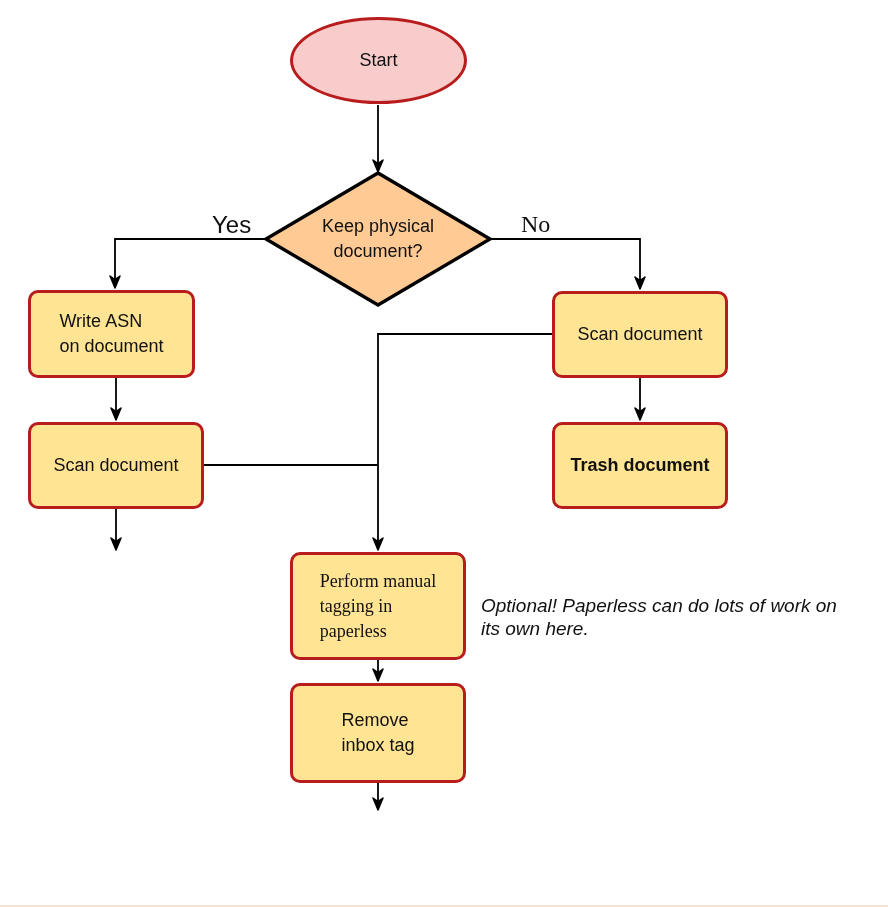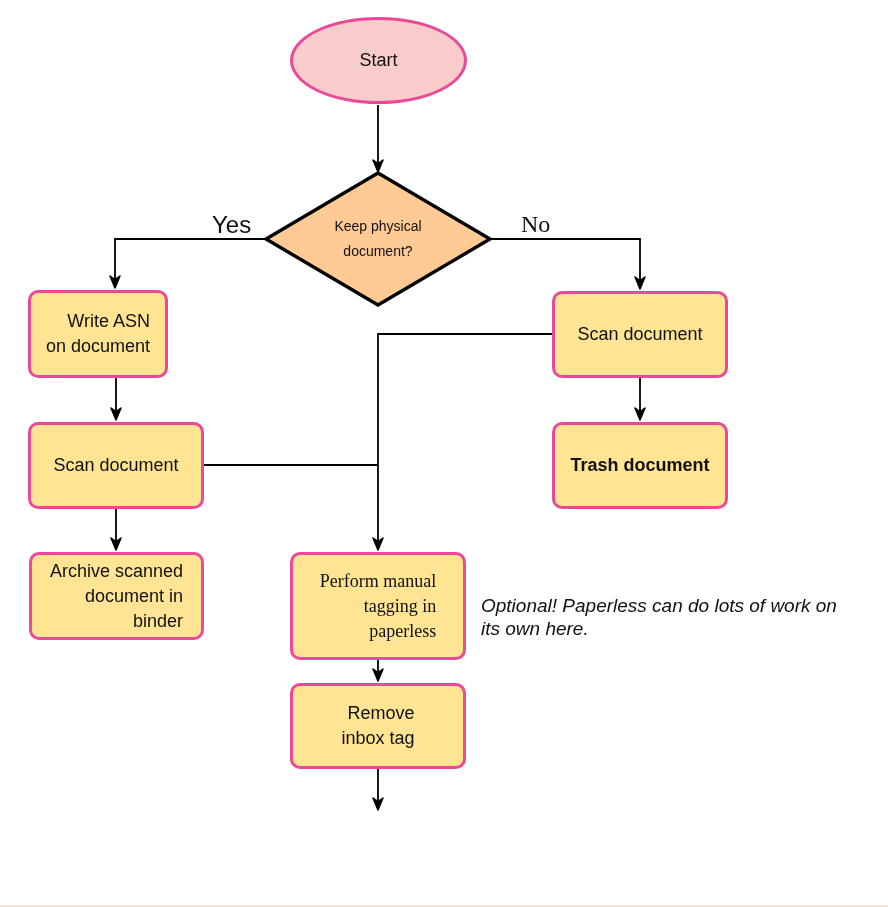--- a/index.html
+++ b/index.html
@@ -16,45 +16,45 @@
     overflow: hidden;
   }
   #edges-svg {
     position: absolute;
     left: 0; top: 0;
     width: 888px; height: 907px;
   }
   .node {
     position: absolute;
     box-sizing: border-box;
-    border: 3px solid #ec4899;
+    border: 3px solid #b91c1c;
     display: flex;
     align-items: center;
     justify-content: center;
-    text-align: right;
+    text-align: left;
     font-size: 18px;
     line-height: 25px;
     color: #111111;
     white-space: pre-line;
   }
   .process {
     background: #FFE494;
     border-radius: 10px;
   }
   .terminal {
     background: #F7CCCB;
     border-radius: 50%;
   }
   .decision-label {
     position: absolute;
     display: flex;
     align-items: center;
     justify-content: center;
     text-align: center;
-    font-size: 14px;
+    font-size: 18px;
     line-height: 25px;
     color: #111111;
     white-space: pre-line;
   }
   .edge-label {
     position: absolute;
     font-size: 24px;
     color: #111111;
   }
   .note {
@@ -101,38 +101,35 @@
   </svg>
 
   <div class="node terminal" style="left:290px; top:17px; width:177px; height:87px;">Start</div>
 
   <div class="decision-label" style="left:278px; top:211px; width:200px; height:56px;">Keep physical
 document?</div>
 
   <div class="edge-label" style="left:212px; top:211px;">Yes</div>
   <div class="edge-label" style="left:521px; top:211px;font-family:Liberation Serif, serif;">No</div>
 
-  <div class="node process" style="left:28px; top:290px; width:140px; height:88px;">Write ASN
+  <div class="node process" style="left:28px; top:290px; width:167px; height:88px;">Write ASN
 on document</div>
 
   <div class="node process" style="left:28px; top:422px; width:176px; height:87px;">Scan document</div>
 
-  <div class="node process" style="left:29px; top:552px; width:175px; height:88px;">Archive scanned
-document in
-binder</div>
 
   <div class="node process" style="left:552px; top:291px; width:176px; height:87px;">Scan document</div>
 
   <div class="node process" style="left:552px; top:422px; width:176px; height:87px;font-weight:bold;">Trash document</div>
 
   <div class="node process" style="left:290px; top:552px; width:176px; height:108px;font-family:Liberation Serif, serif;">Perform manual
 tagging in
 paperless</div>
 
-  <div class="node process" style="left:290px; top:683px; width:176px; height:86px;">Remove
+  <div class="node process" style="left:290px; top:683px; width:176px; height:100px;">Remove
 inbox tag</div>
 
 
   <div class="note" style="left:481px; top:594px; width:410px;">Optional! Paperless can do lots of work on
 its own here.</div>
 
   <div class="bottom-edge"></div>
 
 </div>
 

